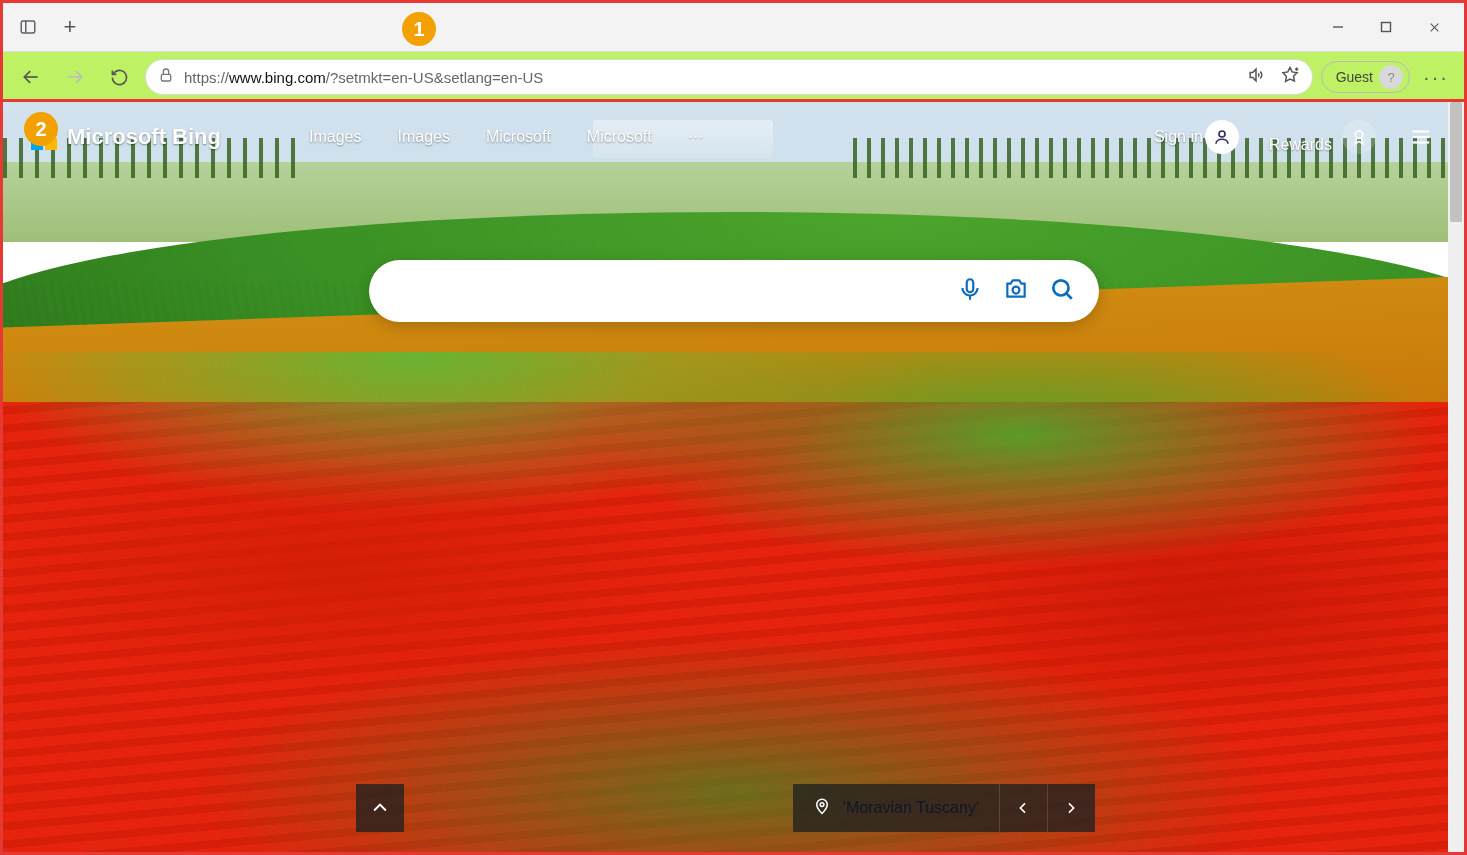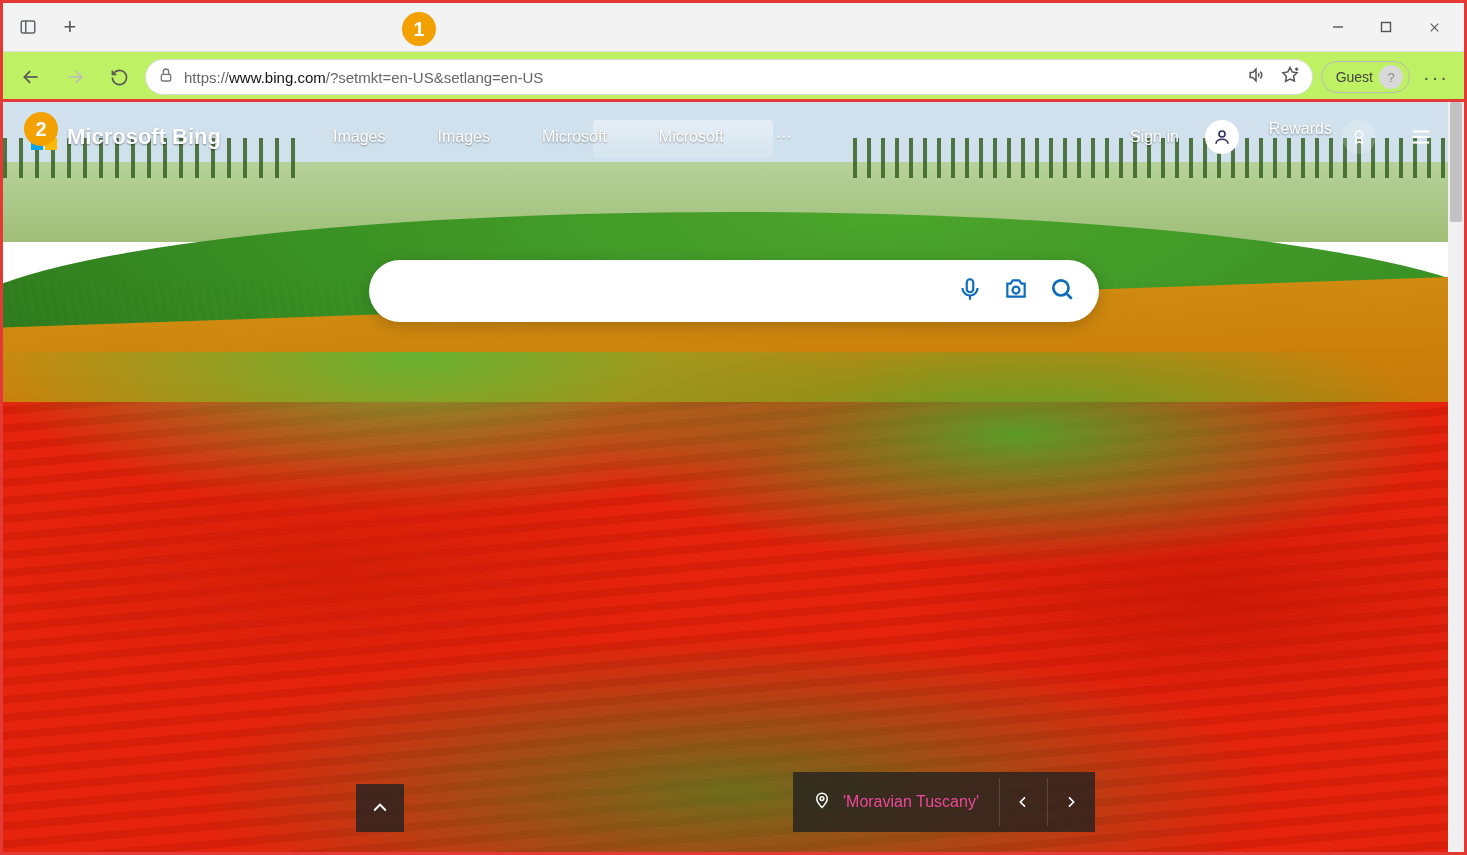--- a/index.html
+++ b/index.html
@@ -53,37 +53,37 @@
 .bg .treerow { position: absolute; top: 36px; left: 850px; right: 0; height: 40px; background: repeating-linear-gradient(90deg, #2f5a18 0 4px, transparent 4px 14px); opacity: 0.8; }
 .bg .treerow2 { position: absolute; top: 36px; left: 0; width: 300px; height: 40px; background: repeating-linear-gradient(90deg, #2f5a18 0 4px, transparent 4px 16px); opacity: 0.8; }
 .bg .village { position: absolute; top: 18px; left: 590px; width: 180px; height: 38px; background: linear-gradient(#e7eff6, #d7e5ee); border-radius: 4px; opacity: 0.9; }
 
 
 .bing-header { position: absolute; top: 0; left: 0; right: 0; height: 70px; display: flex; align-items: center; padding: 0 28px; color: #fff; text-shadow: 0 1px 2px rgba(0,0,0,0.4); }
 .bing-logo { display: flex; align-items: center; gap: 10px; font-size: 22px; font-weight: 600; }
 .ms-sq { width: 26px; height: 26px; display: grid; grid-template-columns: 1fr 1fr; grid-template-rows: 1fr 1fr; gap: 2px; }
 .ms-sq span:nth-child(1){background:#f25022;} .ms-sq span:nth-child(2){background:#7fba00;}
 .ms-sq span:nth-child(3){background:#00a4ef;} .ms-sq span:nth-child(4){background:#ffb900;}
-.bing-nav { display: flex; gap: 52px; margin-left: 112px; font-size: 16px; }
+.bing-nav { display: flex; gap: 36px; margin-left: 88px; font-size: 16px; }
 .bing-right { margin-left: auto; display: flex; gap: 30px; align-items: center; font-size: 16px; }
-.signin { display: flex; align-items: center; gap: 26px; }
+.signin { display: flex; align-items: center; gap: 2px; }
 .signin .icon-btn { width: 34px; height: 34px; border-radius: 50%; background: #fff; display: flex; align-items: center; justify-content: center; color: #2b2f63; }
-.rewards { display: flex; align-items: flex-start; gap: 10px; }
+.rewards { display: flex; align-items: flex-end; gap: 10px; }
 .rewards .icon-btn { width: 34px; height: 34px; border-radius: 50%; background: rgba(255,255,255,0.18); display: flex; align-items: center; justify-content: center; }
 .hamburger { width: 30px; height: 30px; display: flex; align-items: center; justify-content: center; }
 
 
 .searchbox { position: absolute; top: 158px; left: 50%; transform: translateX(-50%); width: 730px; height: 62px; background: #fff; border-radius: 40px; display: flex; align-items: center; padding: 0 24px; box-shadow: 0 4px 16px rgba(0,0,0,0.2); }
 .searchbox input { flex: 1; border: none; outline: none; font-size: 18px; }
 .search-icons { display: flex; gap: 20px; align-items: center; color: #0f6cbd; }
 .search-icons svg { width: 26px; height: 26px; }
 
 
 .expand-btn { position: absolute; left: 353px; bottom: 20px; width: 48px; height: 48px; background: rgba(32,32,32,0.78); display: flex; align-items: center; justify-content: center; color: #fff; }
-.caption-bar { position: absolute; left: 790px; bottom: 20px; height: 60px; display: flex; align-items: center; background: rgba(32,32,32,0.78); color: #ec4899; }
+.caption-bar { position: absolute; left: 790px; bottom: 20px; height: 48px; display: flex; align-items: center; background: rgba(32,32,32,0.78); color: #0f172a; }
 .caption-main { display: flex; align-items: center; gap: 12px; padding: 0 20px; font-size: 16px; }
 .caption-navbtn { width: 48px; height: 48px; display: flex; align-items: center; justify-content: center; border-left: 1px solid rgba(255,255,255,0.14); }
 
 
 .vscroll { position: absolute; top: 0; right: 0; width: 16px; height: 750px; background: #f0f0f0; }
 .vscroll .thumb { position: absolute; top: 0; left: 2px; right: 2px; height: 120px; background: #c2c2c2; border-radius: 2px; }
 
 
 .anno { position: absolute; width: 34px; height: 34px; border-radius: 50%; background: #f2a100; color: #fff; font-size: 20px; font-weight: 600; display: flex; align-items: center; justify-content: center; z-index: 50; }
 .anno1 { top: 12px; left: 402px; }

